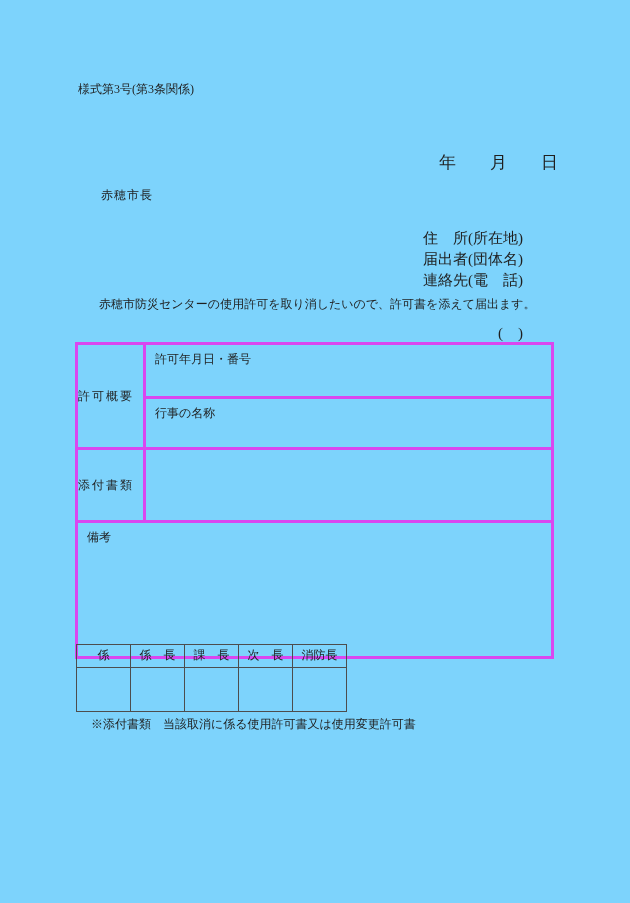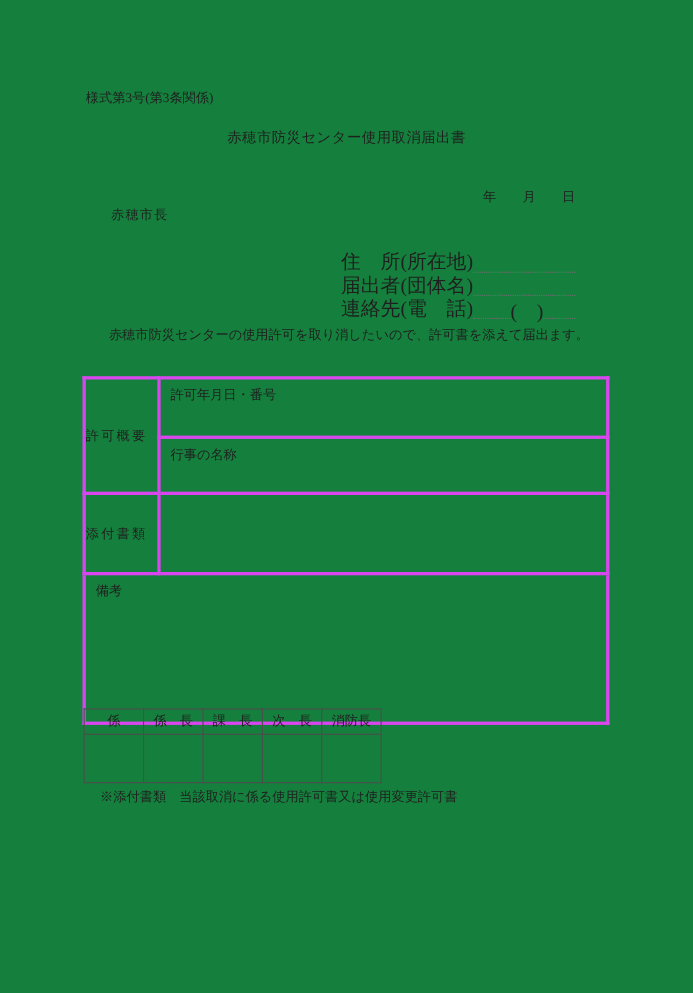--- a/index.html
+++ b/index.html
@@ -1,32 +1,32 @@
 <!DOCTYPE html>
 <html><head>
 <meta charset="utf-8">
 <style>
   * { box-sizing: border-box; }
   html, body { margin: 0; padding: 0; background: #ffffff; }
   .page {
     position: relative;
     width: 630px;
     height: 903px;
-    background: #15803d;
+    background: #7dd3fc;
     font-family: "Liberation Serif", "DejaVu Serif", serif;
     color: #1f1f1f;
     overflow: hidden;
   }
   .abs { position: absolute; }
   .form-number { left: 78px; top: 81px; font-size: 12px; }
   .doc-title { left: 0; top: 116px; width: 100%; text-align: center; font-size: 13px; letter-spacing: 0.5px; white-space: pre; }
-  .date-line { left: 439px; top: 151px; font-size: 12px; white-space: pre; margin-top: 20px; }
+  .date-line { left: 439px; top: 151px; font-size: 17px; white-space: pre; }
   .addressee { left: 101px; top: 187px; font-size: 12px; letter-spacing: 1px; }
   .applicant { left: 310px; top: 229px; width: 213px; }
-  .field-row { display: flex; height: 21px; align-items: flex-end; font-size: 18px; }
+  .field-row { display: flex; height: 21px; align-items: flex-end; font-size: 15px; flex-direction: column; }
   .field-label { white-space: pre; flex: 0 0 auto; }
   .dotfill { flex: 1 1 auto; border-bottom: 1px dotted #6e6e6e; margin-bottom: 2px; height: 0; }
   .dotfill.short { flex: 0 0 34px; }
   .paren { white-space: pre; line-height: 1; }
   .body-text { left: 99px; top: 296px; font-size: 12px; white-space: pre; }
   table { border-collapse: collapse; table-layout: fixed; }
   .permit-table { position: absolute; left: 75px; top: 342px; }
   .permit-table td { border: 3px solid #d946ef; font-size: 12px; vertical-align: top; padding: 6px 9px; }
   .permit-table td.rowhdr { text-align: left; vertical-align: middle; letter-spacing: 2px; padding: 0; }
   .row-sub1 td { height: 54px; }
@@ -39,21 +39,20 @@
   .approval-table .bodyrow td { height: 44px; }
   .note { left: 91px; top: 716px; font-size: 12px; white-space: pre; }
 </style>
 </head>
 <body>
 
 <div class="page">
 
   <div class="abs form-number">様式第3号(第3条関係)</div>
 
-  <div class="abs doc-title">赤穂市防災センター使用取消届出書</div>
 
   <div class="abs date-line">年　　月　　日</div>
 
   <div class="abs addressee">赤穂市長</div>
 
   <div class="abs applicant">
     <div class="field-row">
       <span class="field-label">住　所(所在地)</span>
       <span class="dotfill"></span>
     </div>

